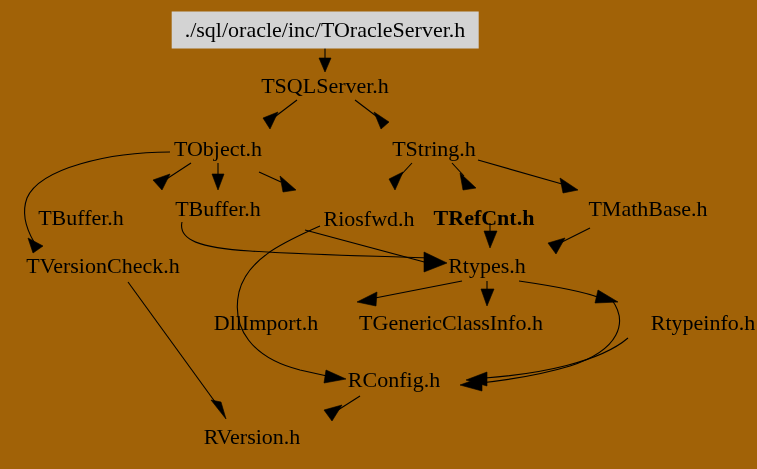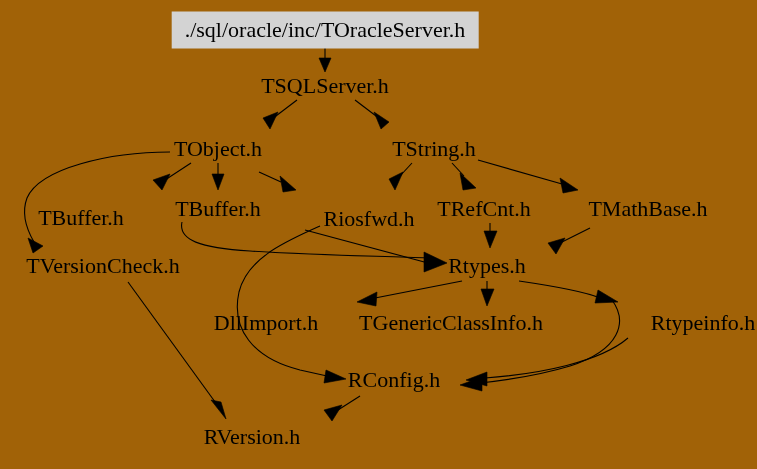--- a/index.html
+++ b/index.html
@@ -173,21 +173,21 @@
   <div class="node" style="left:325px; top:86px;">TSQLServer.h</div>
 
   <div class="node" style="left:434px; top:149px;">TString.h</div>
 
   <div class="node" style="left:81px; top:218px;">TBuffer.h</div>
 
   <div class="node" style="left:218px; top:209px;">TBuffer.h</div>
 
   <div class="node" style="left:351px; top:219px;margin-left:18px;">Riosfwd.h</div>
 
-  <div class="node" style="left:484px; top:209px;">TRefCnt.h</div>
+  <div class="node" style="left:484px; top:218px;font-weight:bold;">TRefCnt.h</div>
 
   <div class="node" style="left:648px; top:209px;text-align:right;">TMathBase.h</div>
 
   <div class="node" style="left:103px; top:266px;">TVersionCheck.h</div>
 
   <div class="node" style="left:487px; top:266px;">Rtypes.h</div>
 
   <div class="node" style="left:266px; top:323px;">DllImport.h</div>
 
   <div class="node" style="left:451px; top:323px;">TGenericClassInfo.h</div>

